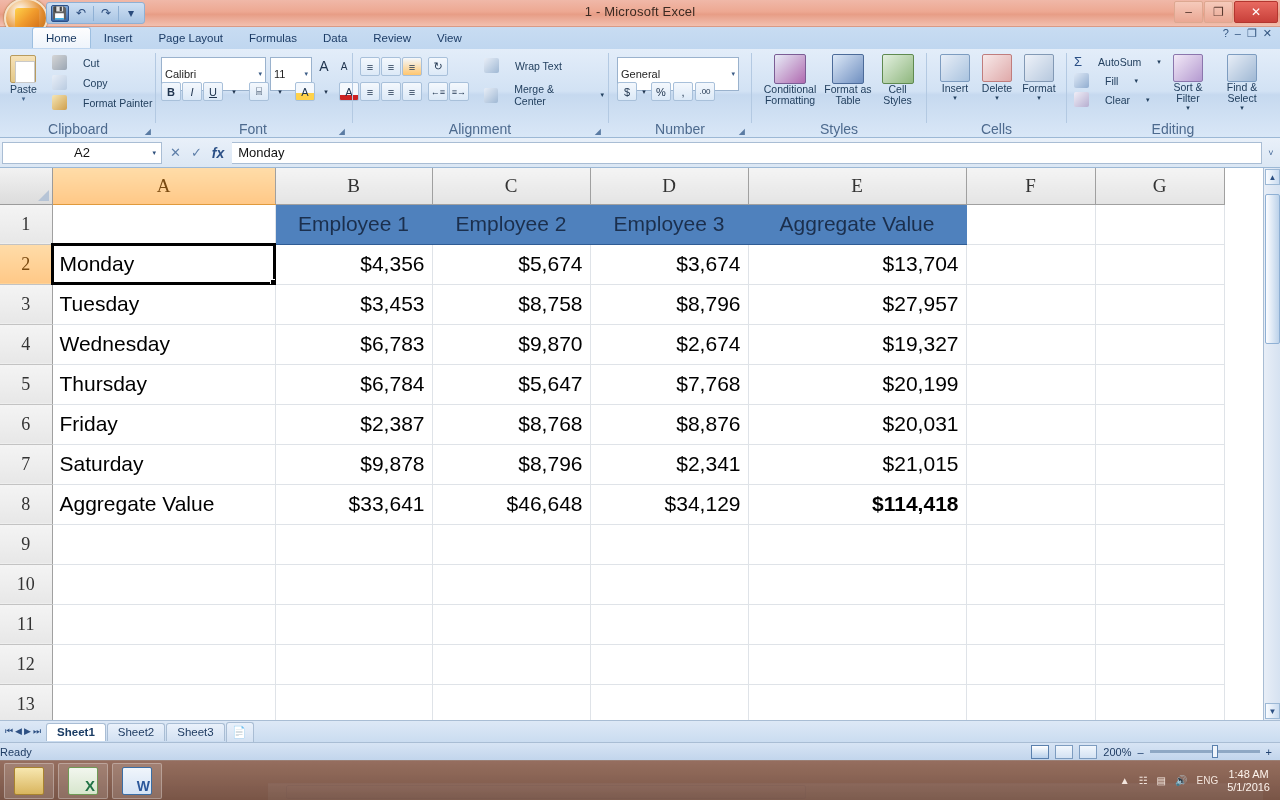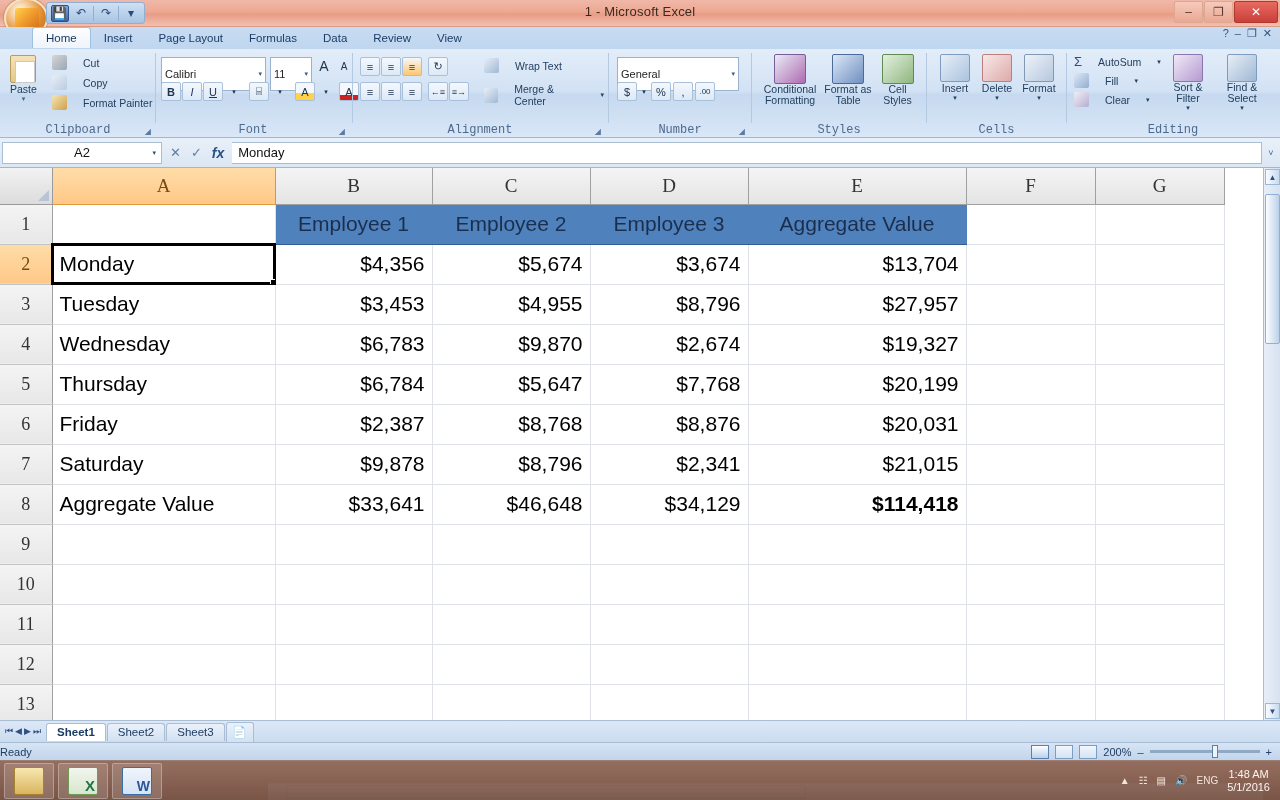--- a/index.html
+++ b/index.html
@@ -73,21 +73,21 @@
   .rrbtn { font-size:11px; color:#33557f; }
 
   .ribbon {
     position: absolute; left: 0; top: 49px; width: 1280px; height: 89px;
     background: linear-gradient(to bottom, #e3edf9 0%, #d2e2f4 48%, #c6d9ef 52%, #d9e7f7 100%);
     border-bottom: 1px solid #9cb8d5;
   }
   .rgroup { position: absolute; top: 0; height: 89px; }
   .rgroup-label {
     position: absolute; bottom: 1px; left: 0; width: 100%; text-align: center;
-    font-size: 12px; color: #4a6party; color: #4d6a8e; font-family: Liberation Mono, monospace;
+    font-size: 14px; color: #4a6party; color: #4d6a8e;
   }
   .rgroup-sep { position:absolute; top:4px; bottom:14px; width:1px; background:#b3c9e2; }
   .rgroup-dlg { position:absolute; bottom:2px; right:3px; font-size:8px; color:#5a7ba3; }
 
   .ritem { display:flex; align-items:center; gap:16px; font-size:10.5px; color:#23405f; }
   .bigbtn { display:flex; flex-direction:column; align-items:center; font-size:10.5px; color:#23405f; }
 
   
   .paste-ico { width:26px;height:28px;background:linear-gradient(to bottom,#f6e2b8,#e3c888); border:1px solid #b89b5e; border-radius:2px; position:relative;}
   .paste-ico:after{content:"";position:absolute;left:4px;top:5px;width:18px;height:20px;background:#fff;border:1px solid #c9c9c9;}
@@ -518,21 +518,21 @@
           <td class="cell num">$3,674</td>
           <td class="cell num">$13,704</td>
           <td class="cell"></td>
           <td class="cell"></td>
         </tr>
 
         <tr>
           <td class="rowhead">3</td>
           <td class="cell">Tuesday</td>
           <td class="cell num">$3,453</td>
-          <td class="cell num">$4,955</td>
+          <td class="cell num">$8,758</td>
           <td class="cell num">$8,796</td>
           <td class="cell num">$27,957</td>
           <td class="cell"></td>
           <td class="cell"></td>
         </tr>
 
         <tr>
           <td class="rowhead">4</td>
           <td class="cell">Wednesday</td>
           <td class="cell num">$6,783</td>

